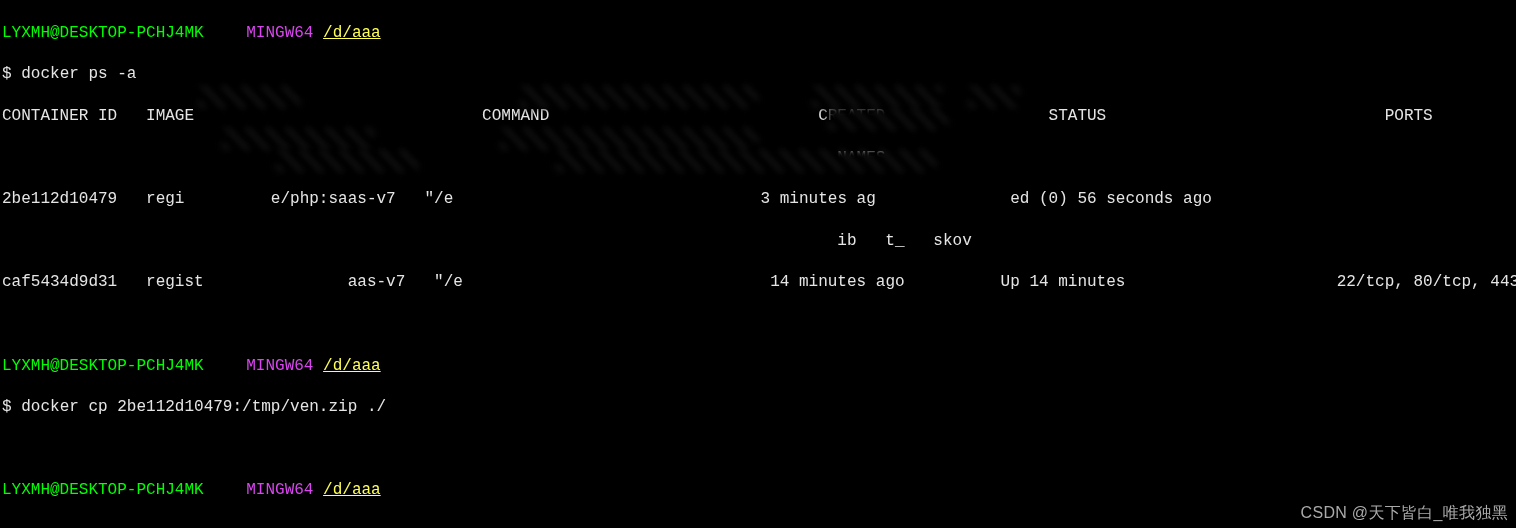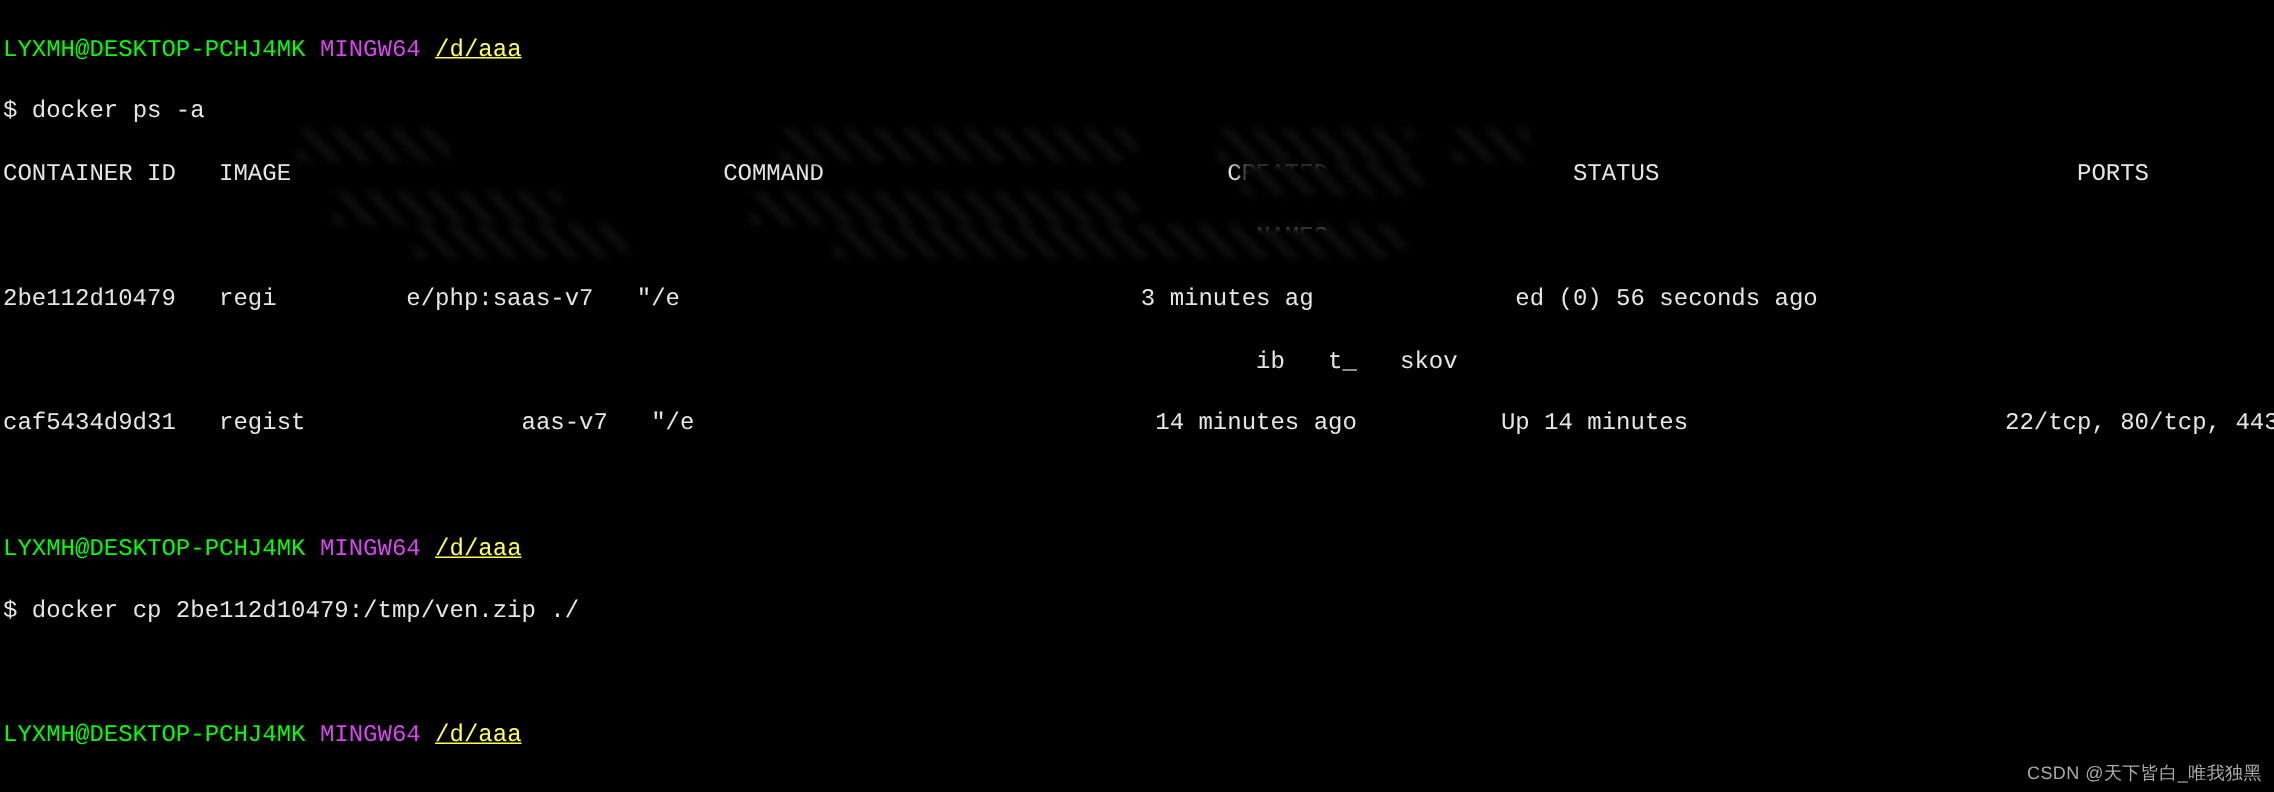--- a/index.html
+++ b/index.html
@@ -9,30 +9,30 @@
     font-family:"Consolas","Liberation Mono","Courier New",monospace;
     font-size:16px;
     line-height:1.3;
     width:1516px;
     height:528px;
     overflow:hidden;
     position:relative;
   }
   .term{white-space:pre;padding:2px 2px 0 2px;}
   .g{color:#00ff00;}
-  .m{color:#d946ef;}
+  .m{color:#d946ef;margin-left:33px;}
   .y{color:#ffff55;text-decoration:underline;}
   .w{color:#e5e5e5;}
   .blank{height:1.3em;}
   .watermark{
     position:absolute;
     right:8px;bottom:4px;
     color:#bdbdbd;
     font-family:"Helvetica Neue",Arial,sans-serif;
-    font-size:12px;
+    font-size:16px;
     opacity:.9;
     letter-spacing:.3px;
     margin-left:36px;
   }
   .pix{
     position:absolute;
     background:#000;
     outline:none;border:none;
   }
   .mosaic{

